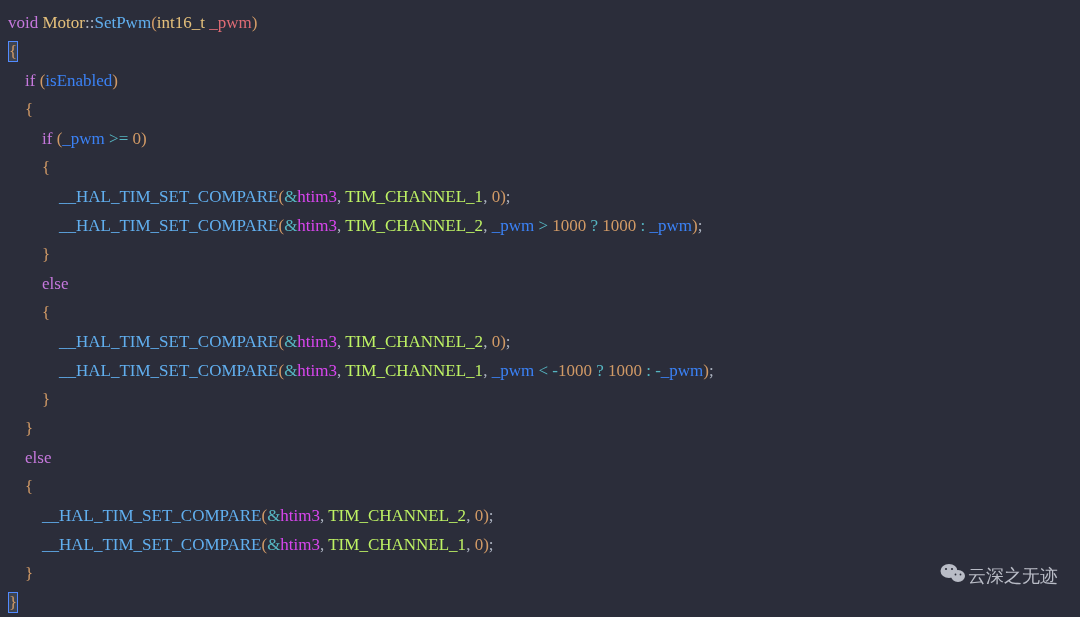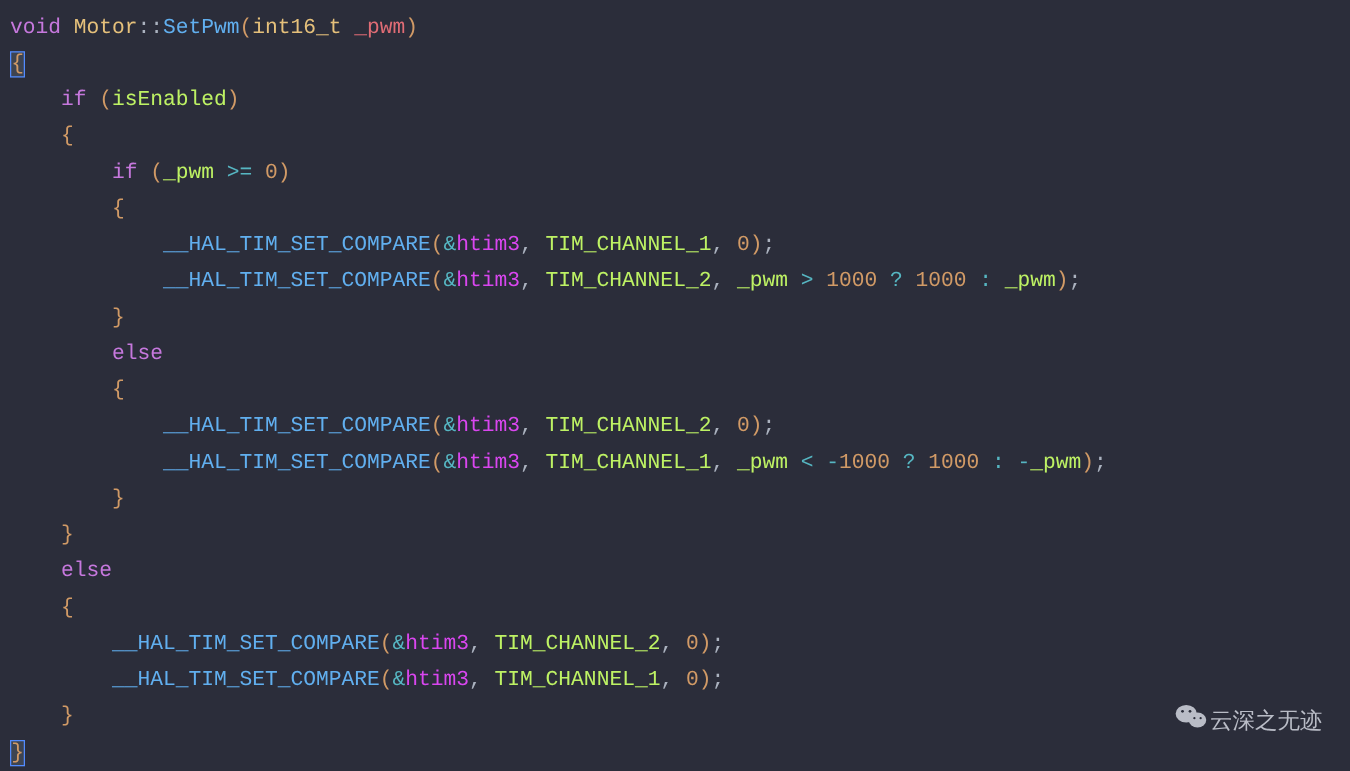--- a/index.html
+++ b/index.html
@@ -28,30 +28,30 @@
     .func-name { color: #61afef; }
     .type { color: #e5c07b; }
     .param { color: #e06c75; }
     .paren { color: #d19a66; }
     .brace { color: #d19a66; }
     .brace-hl {
       background: #3e4451;
       border: 1px solid #528bff;
       color: #d19a66;
     }
-    .identifier { color: #bef264; }
+    .identifier { color: #3b82f6; }
     .operator { color: #56b6c2; }
     .macro { color: #61afef; }
     .amp { color: #56b6c2; }
     .var { color: #d946ef; }
     .const { color: #bef264; }
     .number { color: #d19a66; }
     .punct { color: #abb2bf; }
     pre {
-      font-family: Liberation Mono, monospace;
+      font-family: Liberation Serif, serif;
     }
     .watermark {
       position: absolute;
       right: 22px;
       bottom: 26px;
       color: #c9ccd6;
       font-family: Arial, sans-serif;
       font-size: 18px;
       display: flex;
       align-items: center;

